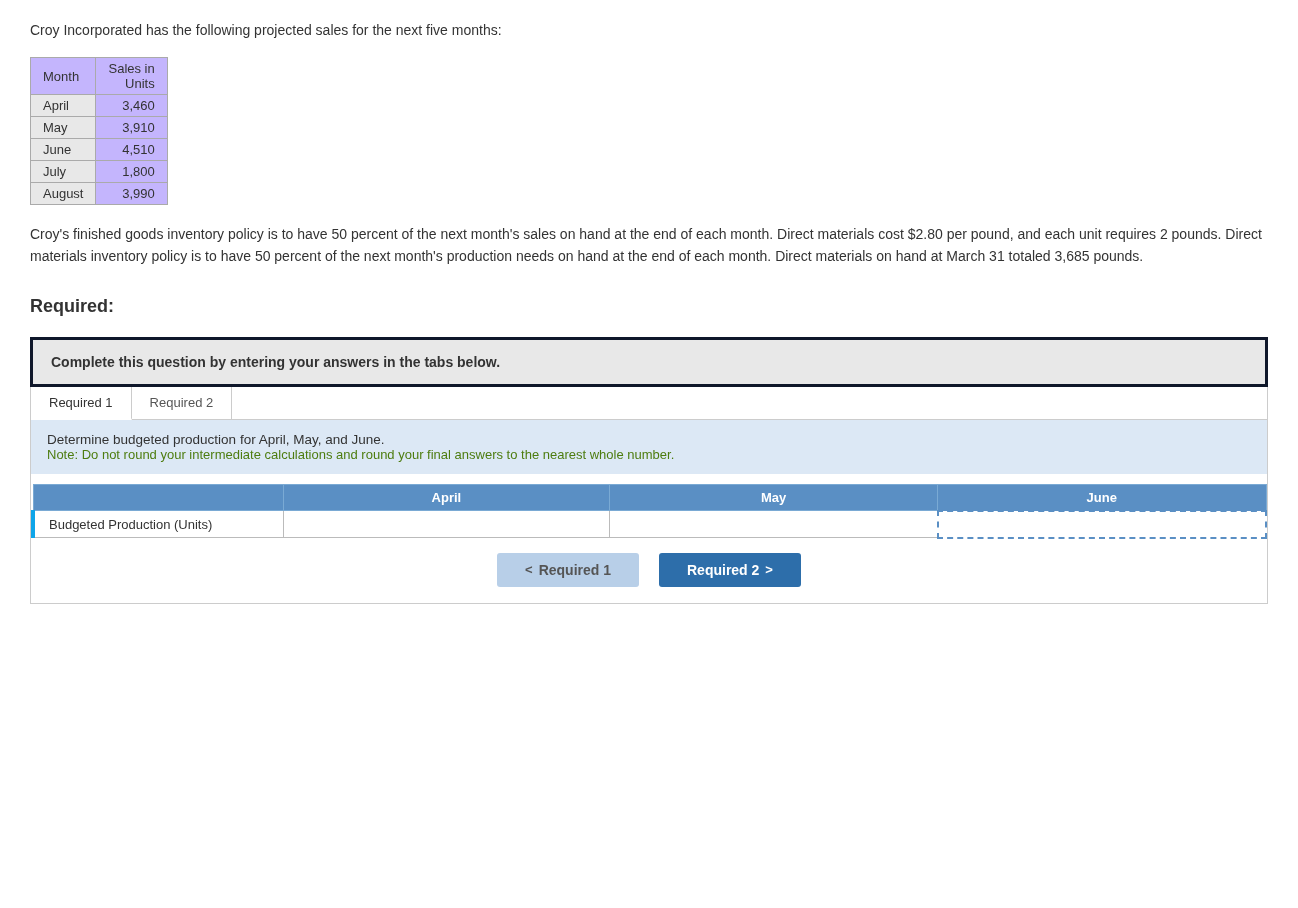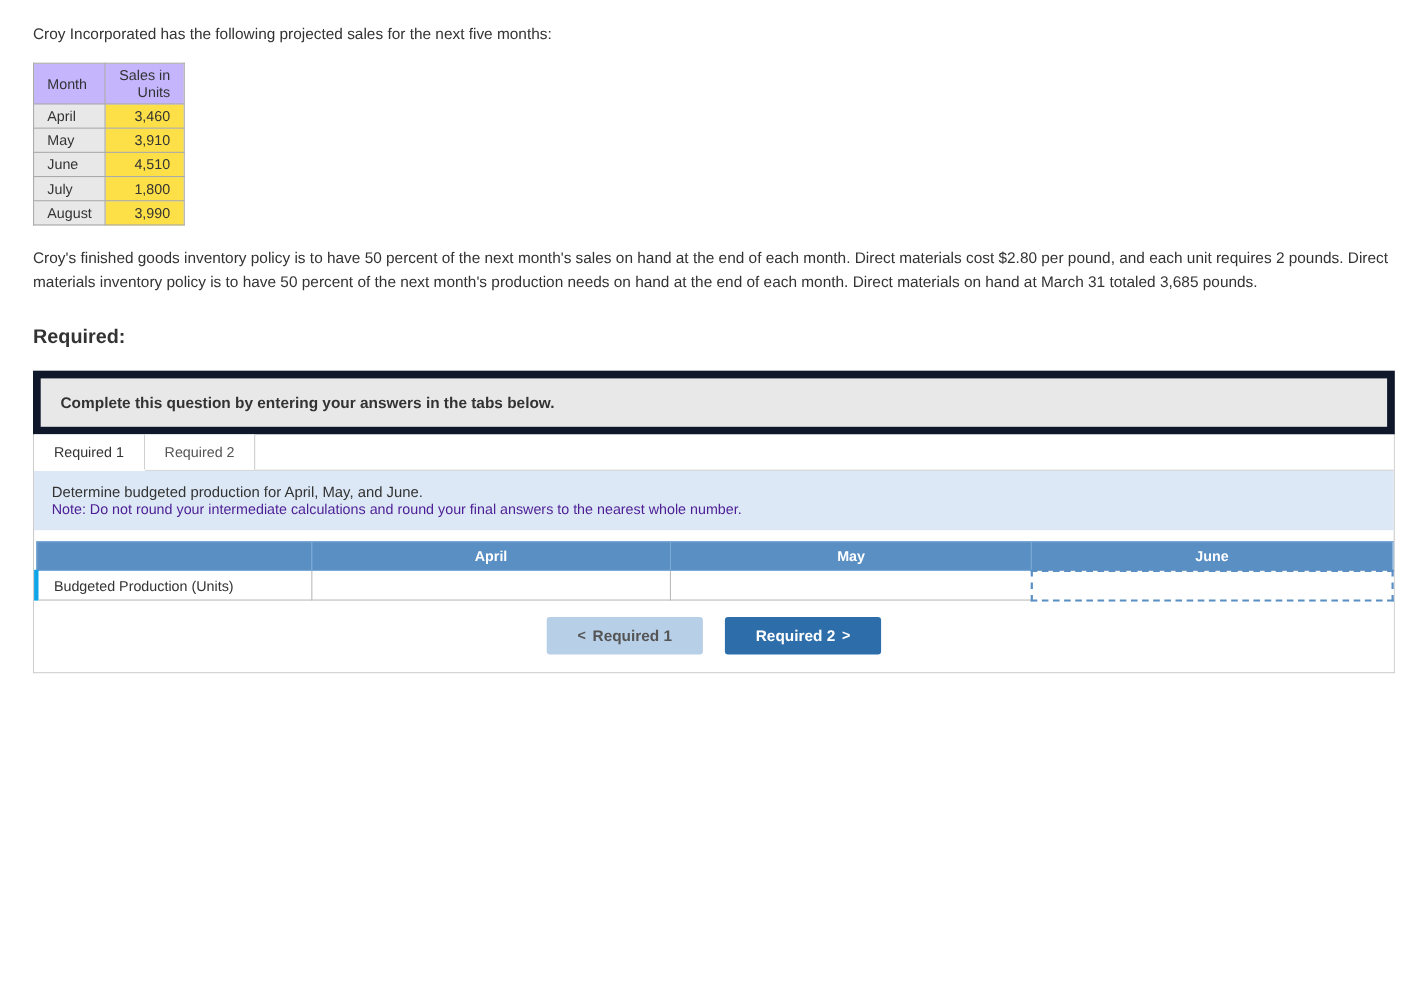--- a/index.html
+++ b/index.html
@@ -35,21 +35,21 @@
       text-align: right;
     }
     .sales-table th.month-header {
       text-align: left;
     }
     .sales-table td.month-col {
       text-align: left;
       background: #e8e8e8;
     }
     .sales-table tr td {
-      background: #fde047;
+      background: #c4b5fd;
     }
 
     .description-text {
       font-size: 14px;
       line-height: 1.6;
       margin-bottom: 28px;
     }
 
     .required-heading {
       font-weight: bold;
@@ -64,21 +64,21 @@
     }
     .requirements-list li {
       font-size: 14px;
       line-height: 1.7;
     }
     .requirements-list li .num {
       font-weight: bold;
     }
 
     .complete-box {
-      border: 7px solid #0f172a;
+      border: 3px solid #0f172a;
       background: #e8e8e8;
       padding: 14px 18px;
       margin-bottom: 0;
     }
     .complete-box-text {
       font-weight: bold;
       font-size: 14px;
     }
 
     .tabs-section {
@@ -108,21 +108,21 @@
     .tab:not(.active) {
       color: #555;
     }
 
     .tab-content {
       padding: 12px 16px;
       background: #dce8f5;
       font-size: 13.5px;
     }
     .tab-note {
-      color: #4c1d95;
+      color: #4d7c0f;
       font-size: 13px;
     }
 
     .answer-table-container {
       margin-top: 10px;
       background: #fff;
     }
 
     .answer-table {
       border-collapse: collapse;

